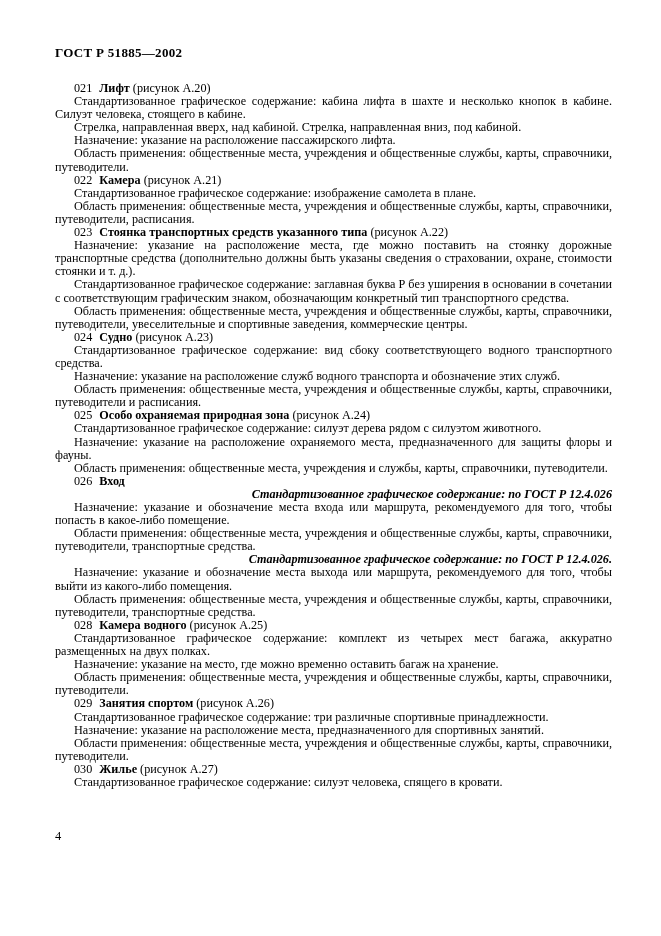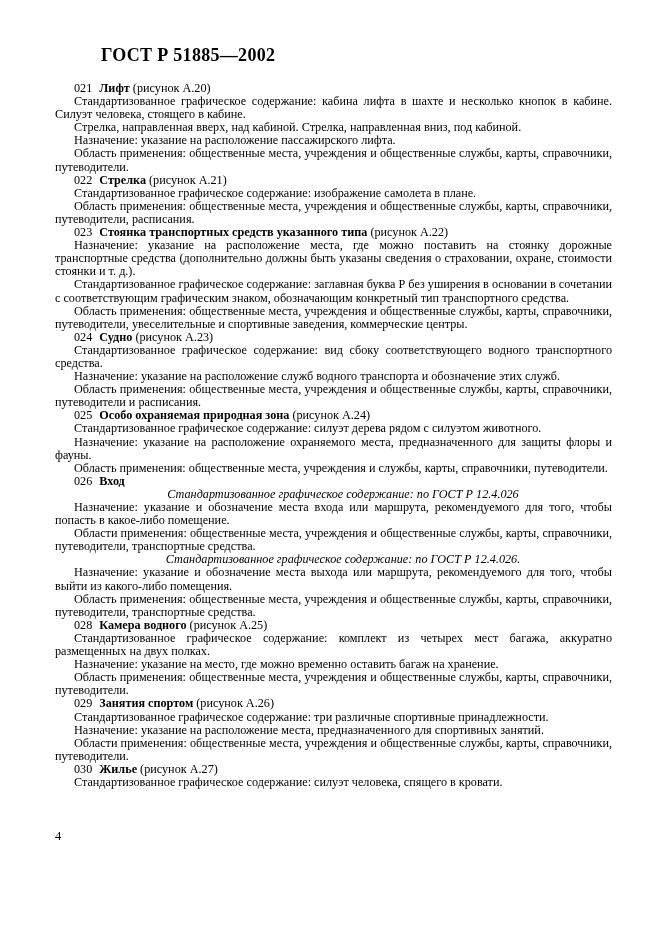--- a/index.html
+++ b/index.html
@@ -9,62 +9,61 @@
     background: #ffffff;
     position: relative;
     overflow: hidden;
     font-family: "Liberation Serif", serif;
     color: #000000;
   }
   .doc-header {
     position: absolute;
     left: 55px;
     top: 45px;
-    font-size: 18px;
+    font-size: 13px;
     font-weight: bold;
     letter-spacing: 0.3px;
     white-space: nowrap;
-    margin-left: 46px;
   }
   .doc-body {
     position: absolute;
     left: 55px;
     top: 82px;
     width: 557px;
     font-size: 12.2px;
     line-height: 13.1px;
     text-align: justify;
   }
   .doc-body p {
     margin: 0;
     padding: 0;
     text-indent: 19px;
   }
   .doc-body p.item { text-align: left; }
   .doc-body p.item .num { margin-right: 7px; }
-  .doc-body p.italic-line { font-style: italic; text-align: center; }
+  .doc-body p.italic-line { font-style: italic; text-align: right; font-weight: bold; }
   .page-number {
     position: absolute;
     left: 55px;
     top: 829px;
     font-size: 12.5px;
   }
 </style>
 </head>
 <body>
 
 <div class="doc-header">ГОСТ Р 51885—2002</div>
 
 <div class="doc-body">
     <p class="item"><span class="num">021</span><b>Лифт</b><span> (рисунок А.20)</span></p>
     <p>Стандартизованное графическое содержание: кабина лифта в шахте и несколько кнопок в кабине. Силуэт человека, стоящего в кабине.</p>
     <p>Стрелка, направленная вверх, над кабиной. Стрелка, направленная вниз, под кабиной.</p>
     <p>Назначение: указание на расположение пассажирского лифта.</p>
     <p>Область применения: общественные места, учреждения и общественные службы, карты, справочники, путеводители.</p>
-    <p class="item"><span class="num">022</span><b>Стрелка</b><span> (рисунок А.21)</span></p>
+    <p class="item"><span class="num">022</span><b>Камера</b><span> (рисунок А.21)</span></p>
     <p>Стандартизованное графическое содержание: изображение самолета в плане.</p>
     <p>Область применения: общественные места, учреждения и общественные службы, карты, справочники, путеводители, расписания.</p>
     <p class="item"><span class="num">023</span><b>Стоянка транспортных средств указанного типа</b><span> (рисунок А.22)</span></p>
     <p>Назначение: указание на расположение места, где можно поставить на стоянку дорожные транспортные средства (дополнительно должны быть указаны сведения о страховании, охране, стоимости стоянки и т. д.).</p>
     <p>Стандартизованное графическое содержание: заглавная буква Р без уширения в основании в сочетании с соответствующим графическим знаком, обозначающим конкретный тип транспортного средства.</p>
     <p>Область применения: общественные места, учреждения и общественные службы, карты, справочники, путеводители, увеселительные и спортивные заведения, коммерческие центры.</p>
     <p class="item"><span class="num">024</span><b>Судно</b><span> (рисунок А.23)</span></p>
     <p>Стандартизованное графическое содержание: вид сбоку соответствующего водного транспортного средства.</p>
     <p>Назначение: указание на расположение служб водного транспорта и обозначение этих служб.</p>
     <p>Область применения: общественные места, учреждения и общественные службы, карты, справочники, путеводители и расписания.</p>

